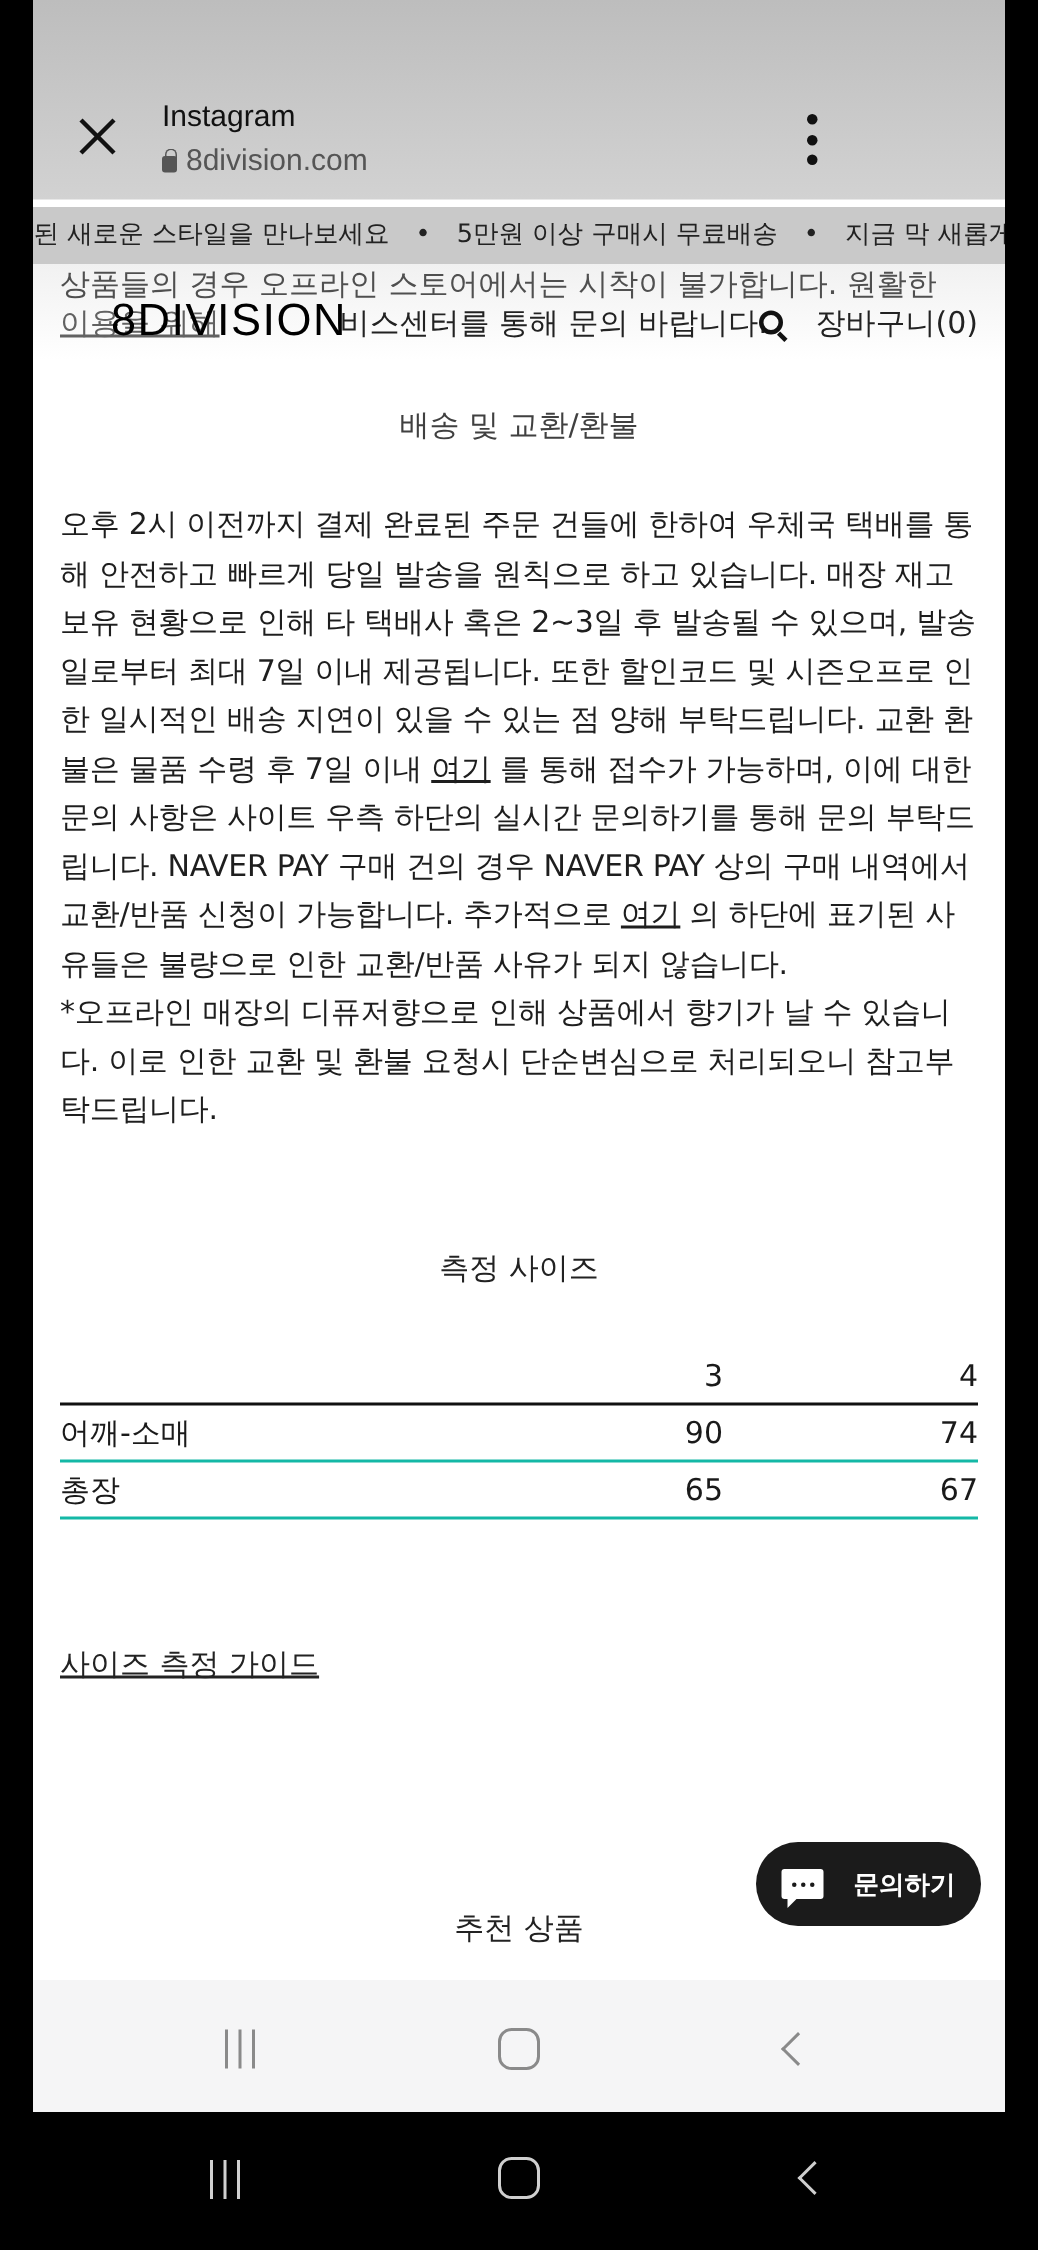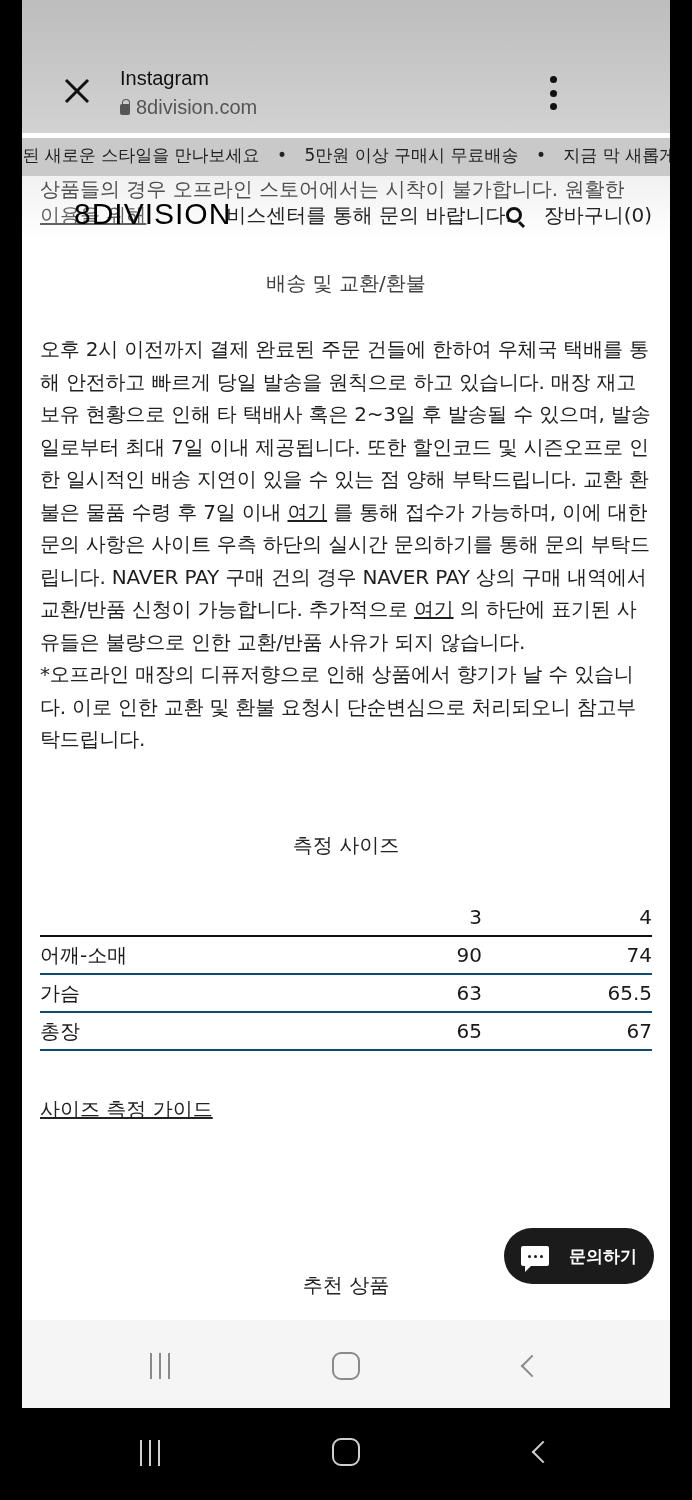--- a/index.html
+++ b/index.html
@@ -13,21 +13,21 @@
     background: linear-gradient(#bdbdbd, #d2d2d2); }
   .status-bar { position: absolute; left: 0; top: 18px; width: 648px; height: 30px; }
   .status-left { position: absolute; left: 20px; top: 0; font-size: 21px; color: #2e2e2e; letter-spacing: -0.5px; white-space: nowrap; }
   .status-left .ghost { position: absolute; left: 12px; top: 0; opacity: 0.6; }
   .status-icons { position: absolute; left: 132px; top: 4px; display: flex; gap: 4px; align-items: center; }
   .sq { width: 20px; height: 18px; background: #333; border-radius: 3px; }
   .dot-s { width: 8px; height: 8px; border-radius: 50%; background: #333; margin-left: 14px; }
   .status-right { position: absolute; right: 22px; top: 2px; display: flex; align-items: center; gap: 8px; font-size: 19px; color: #2b2b2b; }
   .batt { width: 54px; height: 26px; border-radius: 13px; background: linear-gradient(90deg, #3a3a3a 55%, #7b7b7b 55%); color: #ddd; font-size: 16px; text-align: right; padding-right: 8px; line-height: 26px; }
 
-  .browser-header { position: absolute; left: 12px; top: 60px; width: 558px; height: 70px; }
+  .browser-header { position: absolute; left: 0; top: 60px; width: 558px; height: 70px; }
   .close-btn { position: absolute; left: 26px; top: 14px; width: 34px; height: 34px; }
   .browser-title { position: absolute; left: 86px; top: 7px; font-size: 20px; color: #111; font-family: "Liberation Sans", sans-serif; }
   .browser-url { position: absolute; left: 86px; top: 36px; font-size: 20px; color: #555; font-family: "Liberation Sans", sans-serif; display: flex; align-items: center; gap: 6px; }
   .lock { width: 10px; height: 11px; background: #555; border-radius: 2px; position: relative; margin-top: 3px; }
   .lock::before { content: ""; position: absolute; left: 2px; top: -5px; width: 6px; height: 6px; border: 1.5px solid #555; border-bottom: none; border-radius: 4px 4px 0 0; }
   .kebab { position: absolute; right: 34px; top: 16px; width: 10px; height: 34px; display: flex; flex-direction: column; justify-content: space-between; align-items: center; }
   .kebab span { width: 7px; height: 7px; border-radius: 50%; background: #111; }
 
   
   .marquee { position: absolute; left: -22px; top: 138px; width: 692px; height: 38px; background: #c9c9c9; }
@@ -50,21 +50,21 @@
   .body-text { margin-top: 36px; font-size: 20px; line-height: 32.5px; color: #1e1e1e; letter-spacing: -0.2px; }
   .body-text .link { text-decoration: underline; margin-top: 34px; }
 
   .size-title { position: absolute; left: 0; top: 562px; width: 612px; text-align: center; font-size: 20px; color: #222; }
   table.sizes { position: absolute; left: 0; top: 628px; width: 612px; border-collapse: collapse; font-size: 20px; }
   .sizes th, .sizes td { height: 38px; font-weight: normal; }
   .sizes th.lbl, .sizes td.lbl { text-align: left; }
   .sizes .c1 { text-align: right; width: 190px; }
   .sizes .c2 { text-align: right; width: 170px; }
   .sizes thead tr { border-bottom: 2px solid #111; }
-  .sizes tbody tr { border-bottom: 2px solid #0c4a6e; }
+  .sizes tbody tr { border-bottom: 2px solid #14b8a6; }
   .guide { position: absolute; left: 0; top: 826px; font-size: 20px; text-decoration: underline; color: #222; }
   .recommend { position: absolute; left: 0; top: 1002px; width: 612px; text-align: center; font-size: 20px; color: #222; }
 
   .chat-btn { position: absolute; left: 482px; top: 1228px; width: 150px; height: 56px; border-radius: 28px; background: #1b1b1b; display: flex; align-items: center; justify-content: center; gap: 20px; color: #fff; font-size: 17px; font-weight: bold; }
   .chat-icon { width: 28px; height: 20px; background: #fff; border-radius: 2px; position: relative; display: flex; align-items: center; justify-content: center; gap: 3px; }
   .chat-icon::after { content: ""; position: absolute; left: 4px; bottom: -6px; border-left: 6px solid #fff; border-bottom: 6px solid transparent; }
   .chat-icon i { width: 3px; height: 3px; background: #1b1b1b; border-radius: 50%; }
 
   
   .nav-inner { position: absolute; left: 0; top: 1320px; width: 648px; height: 88px; background: #f5f5f6; }
@@ -137,25 +137,20 @@
           <th class="c2">4</th>
         </tr>
       </thead>
       <tbody>
         <tr>
           <td class="lbl">어깨-소매</td>
           <td class="c1">90</td>
           <td class="c2">74</td>
         </tr>
         <tr>
-          <td class="lbl">가슴</td>
-          <td class="c1">63</td>
-          <td class="c2">65.5</td>
-        </tr>
-        <tr>
           <td class="lbl">총장</td>
           <td class="c1">65</td>
           <td class="c2">67</td>
         </tr>
       </tbody>
     </table>
 
     <div class="guide">사이즈 측정 가이드</div>
     <div class="recommend">추천 상품</div>
   </div>

